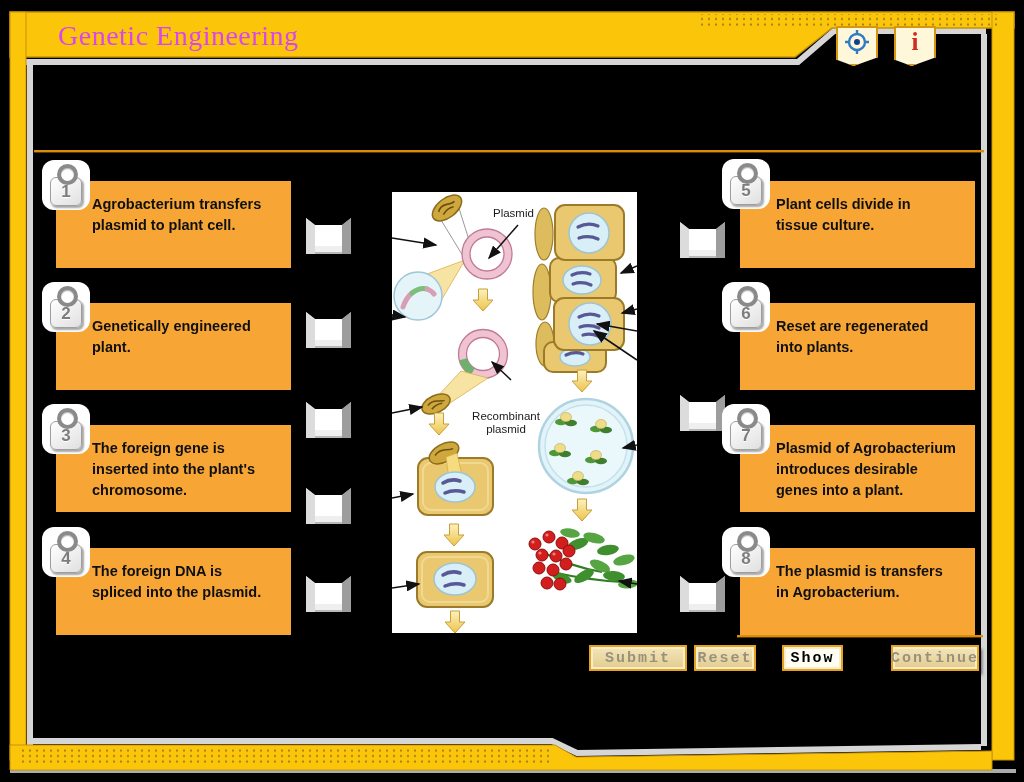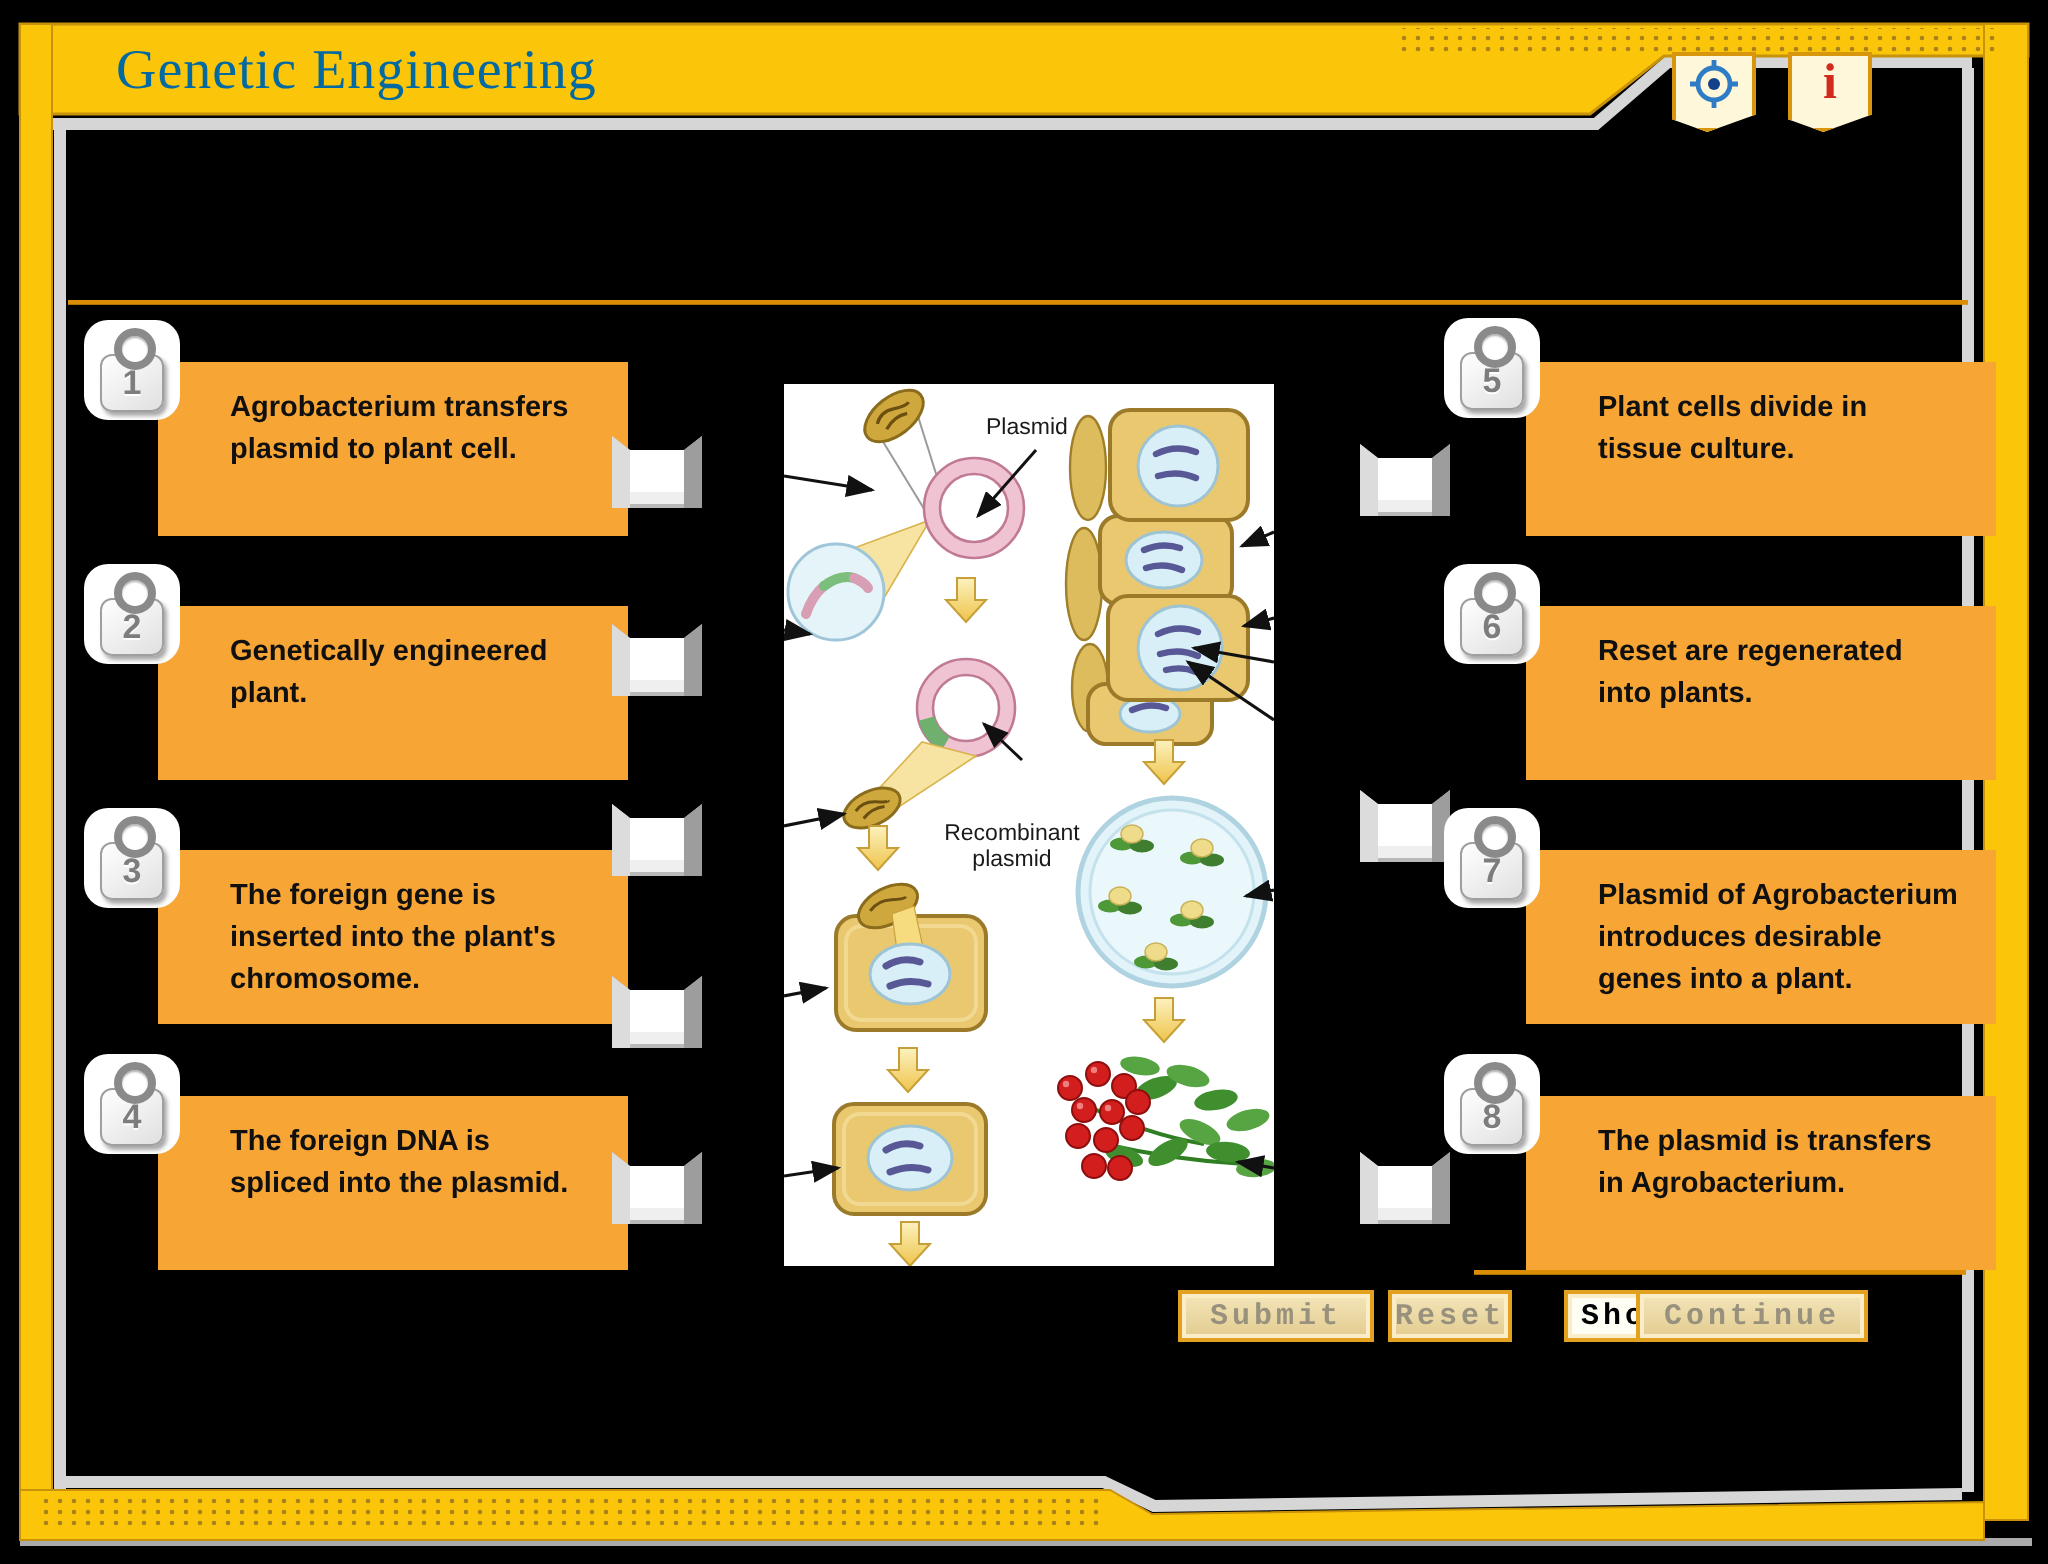--- a/index.html
+++ b/index.html
@@ -1,30 +1,30 @@
 <!DOCTYPE html>
 <html><head>
 <meta charset="utf-8">
 <style>
   html,body{margin:0;padding:0;background:#000;}
   #stage{position:relative;width:1024px;height:782px;background:#000;overflow:hidden;
          font-family:"Liberation Sans",sans-serif;}
   #frame-svg{position:absolute;left:0;top:0;z-index:0;}
   .page-title{position:absolute;left:58px;top:20px;z-index:2;
-    font-family:"Liberation Serif",serif;font-size:28px;color:#0369a1;letter-spacing:.5px;}
+    font-family:"Liberation Serif",serif;font-size:28px;color:#d946ef;letter-spacing:.5px;}
   
   .tool-btn{position:absolute;top:26px;width:42px;height:40px;z-index:3;
     background:#FFF7DA;border:2px solid #D8950E;box-sizing:border-box;
     clip-path:polygon(0 0,100% 0,100% 78%,42% 100%,0 84%);
     display:flex;align-items:flex-start;justify-content:center;}
   .tool-btn.target{left:836px;}
   .tool-btn.info{left:894px;}
   .info-glyph{font-family:"Liberation Serif",serif;font-weight:bold;font-size:25px;color:#D32A1E;line-height:28px;}
   
-  .card{position:absolute;width:235px;height:87px;background:#F7A636;z-index:1;margin-left:23px;}
+  .card{position:absolute;width:235px;height:87px;background:#F7A636;z-index:1;}
   .card p{margin:0;padding:13px 8px 0 36px;font-weight:bold;font-size:14.5px;line-height:1.45;
           color:#101010;white-space:pre-line;}
   .card-l1{left:56px;top:181px}.card-l2{left:56px;top:303px}.card-l3{left:56px;top:425px}.card-l4{left:56px;top:548px}
   .card-r1{left:740px;top:181px}.card-r2{left:740px;top:303px}.card-r3{left:740px;top:425px}.card-r4{left:740px;top:548px}
   
   .tag{position:absolute;width:48px;height:50px;background:#fff;border-radius:12px;z-index:2;}
   .tag-ring{position:absolute;left:15px;top:4px;width:13px;height:13px;border:4.5px solid #8a8a8a;
             border-radius:50%;background:#fff;box-shadow:inset 0 1px 1px rgba(0,0,0,.3);}
   .tag-body{position:absolute;left:8px;top:17px;width:30px;height:27px;
     background:linear-gradient(145deg,#ffffff,#e0e0e0);border:1.5px solid #9f9f9f;border-radius:6px;
@@ -41,21 +41,21 @@
   #diagram{position:absolute;left:380px;top:192px;width:245px;height:441px;background:#fff;z-index:1;margin-left:12px;}
   
   .btn{position:absolute;top:645px;height:26px;z-index:2;box-sizing:border-box;
     background:linear-gradient(#F4E6BA,#E2CB8E);border:2px solid #E2A21F;
     box-shadow:inset 0 0 0 2px #FBEDC8,3px 4px 3px rgba(0,0,0,.55);
     font-family:"Liberation Mono",monospace;font-weight:bold;font-size:15px;letter-spacing:2px;color:#98917E;
     display:flex;align-items:center;justify-content:center;}
   .btn-submit{left:589px;width:98px}
   .btn-reset{left:694px;width:62px}
   .btn-show{left:782px;width:61px;background:#FFFEF4;color:#000;}
-  .btn-continue{left:818px;width:116px}
+  .btn-continue{left:891px;width:88px}
 </style>
 </head>
 <body>
 
 <div id="stage">
 
   <svg id="frame-svg" width="1024" height="782">
     <defs>
       <pattern id="dotp" width="7" height="5.5" patternUnits="userSpaceOnUse">
         <circle cx="2" cy="2.5" r="1.15" fill="#A8811C"></circle>

